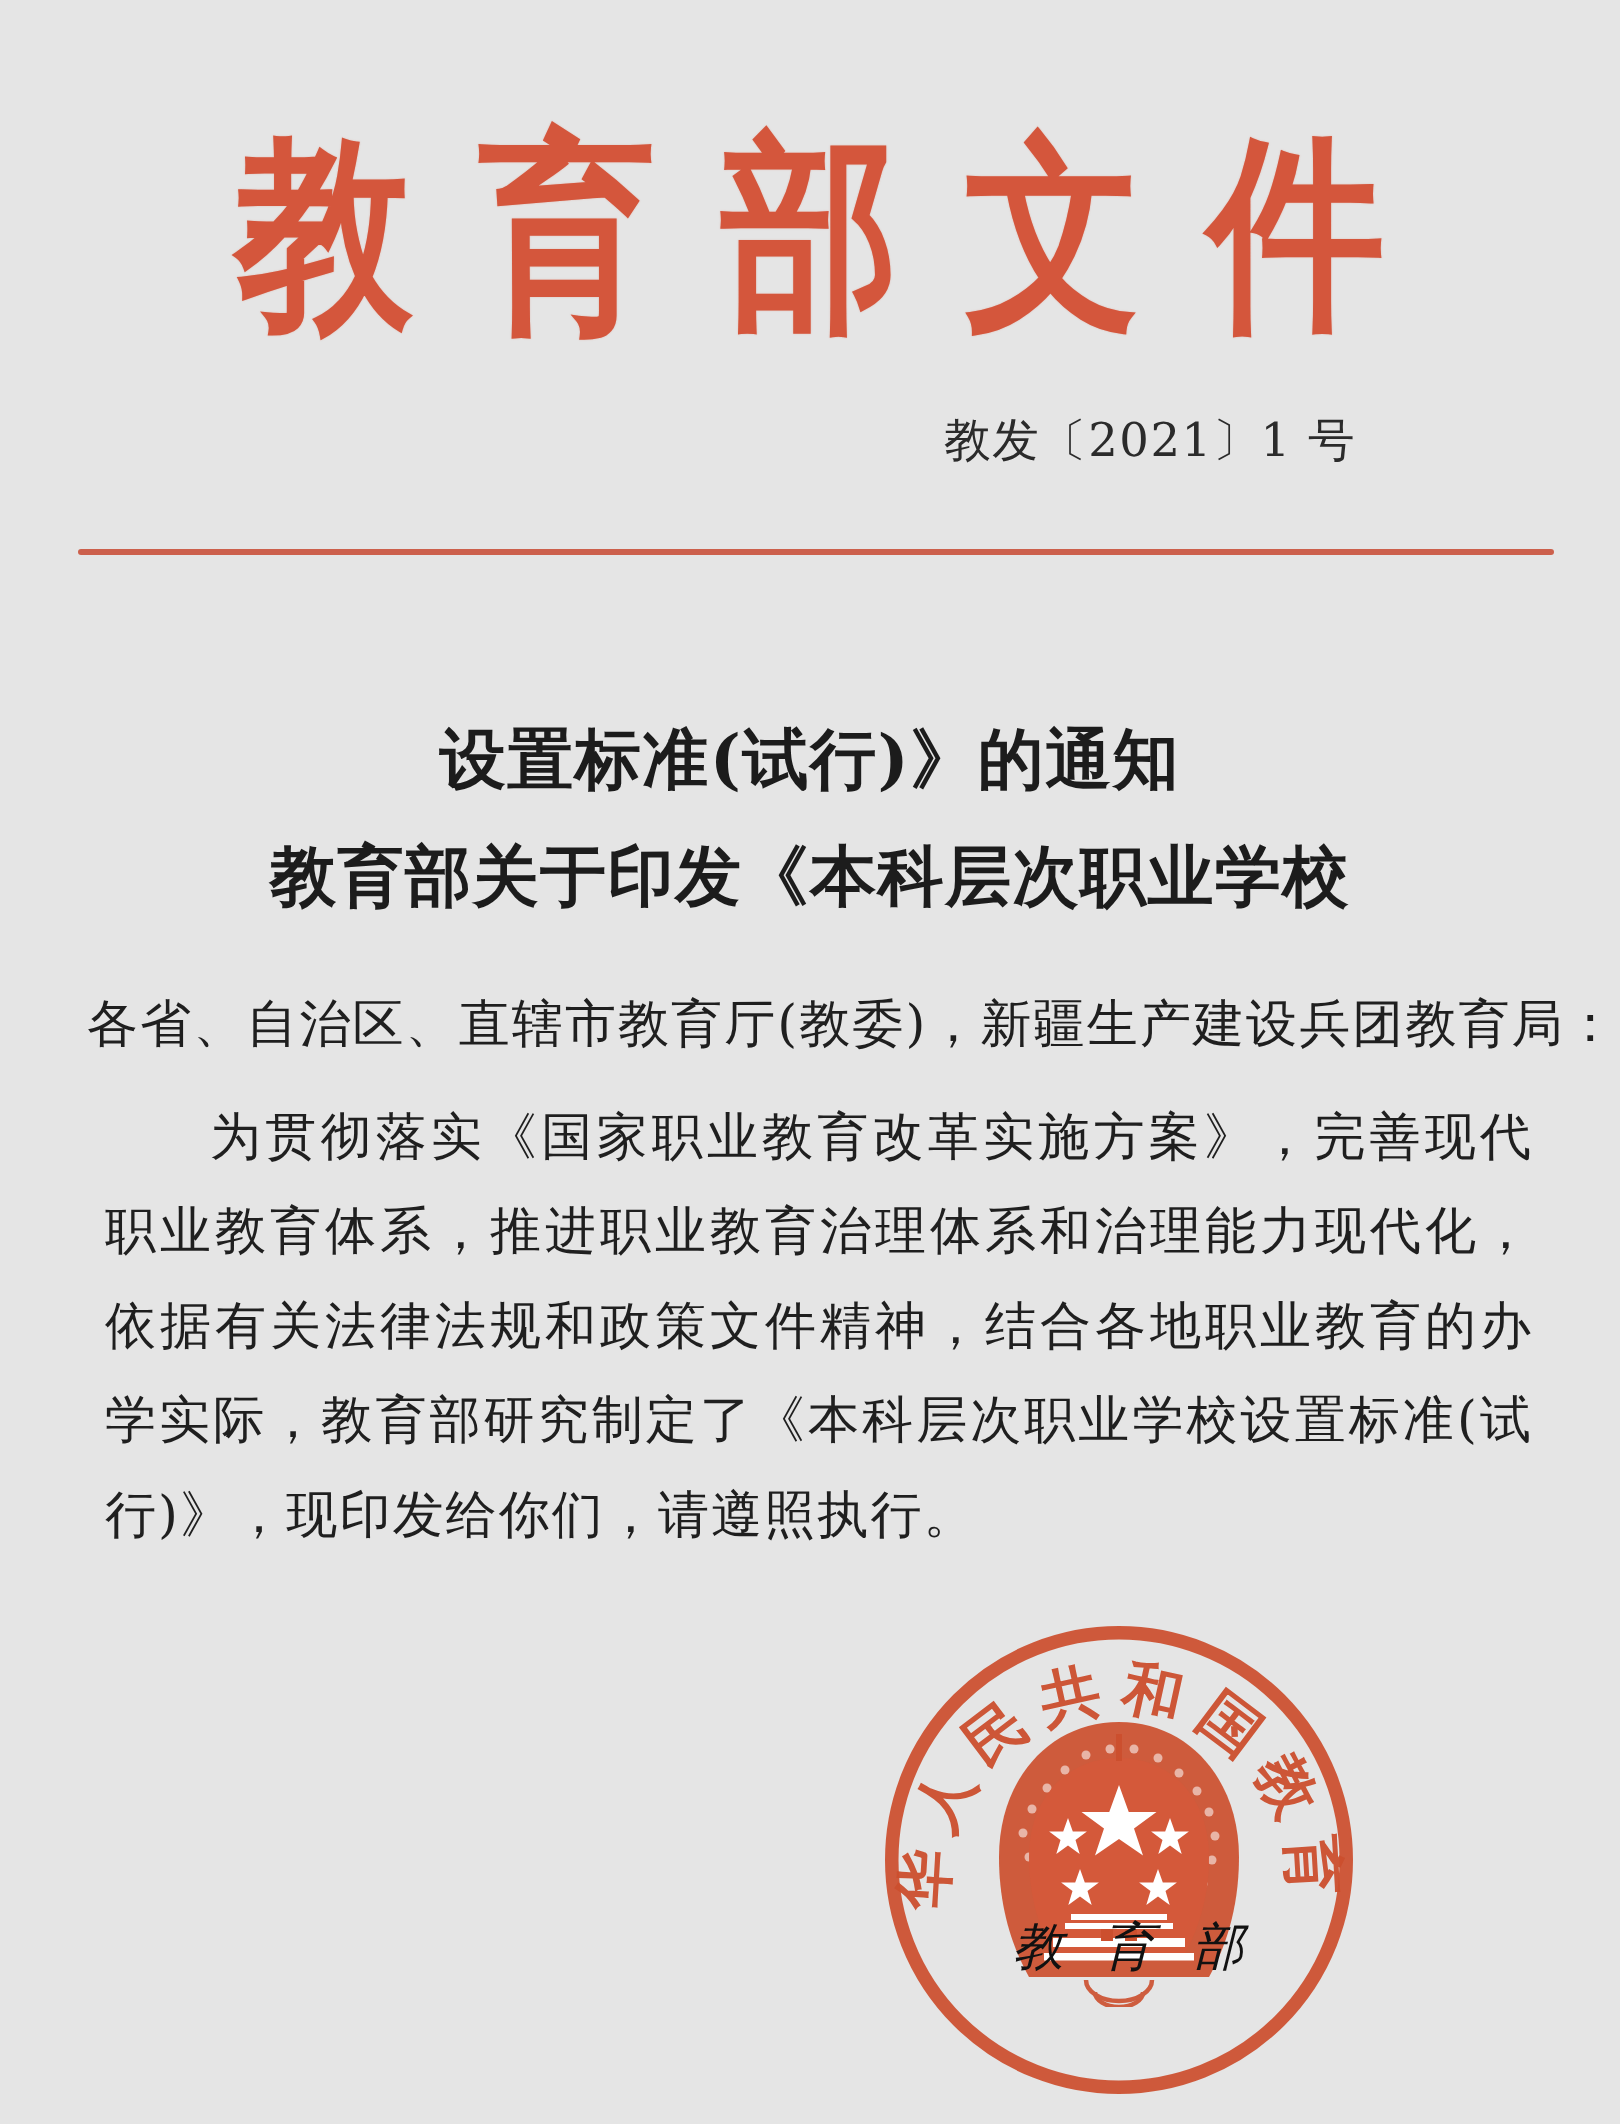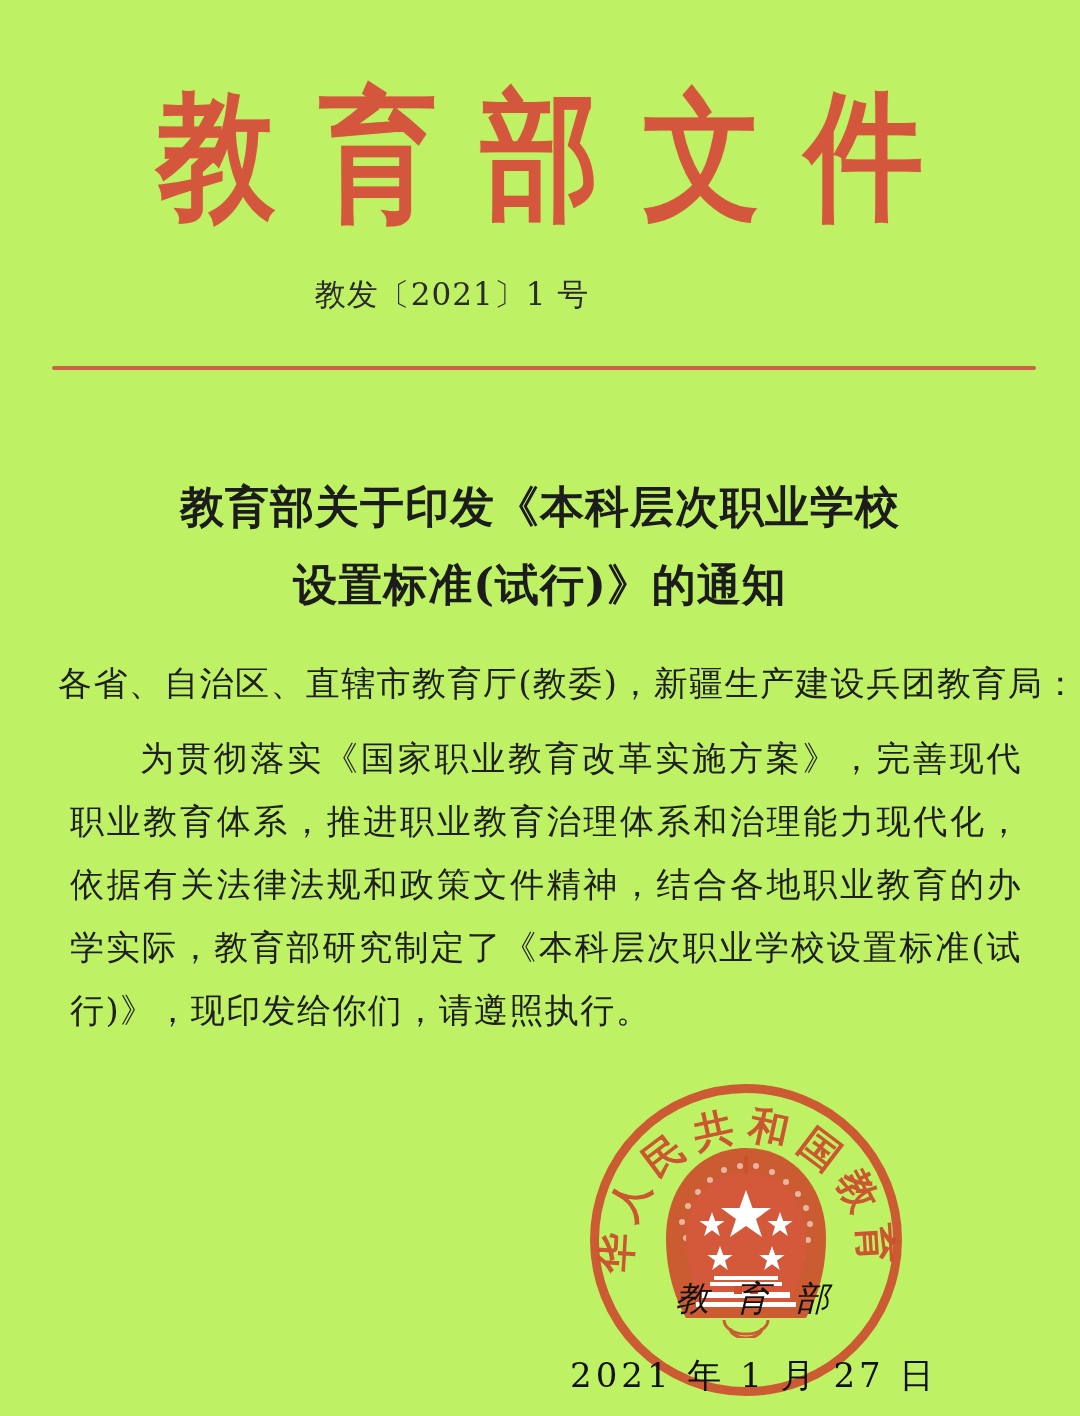--- a/index.html
+++ b/index.html
@@ -7,21 +7,21 @@
     padding: 0;
     background: #ffffff;
   }
   body {
     font-family: "DejaVu Serif", "Liberation Serif", serif;
   }
   .page {
     position: relative;
     width: 1080px;
     height: 1416px;
-    background: #bef264;
+    background: #e5e5e5;
     overflow: hidden;
   }
 
   
   .masthead {
     position: absolute;
     top: 78px;
     left: 0;
     width: 1080px;
     text-align: center;
@@ -37,21 +37,21 @@
     transform-origin: center top;
     text-shadow: 0 0 1px rgba(212,86,60,0.35);
   }
 
   
   .doc-number {
     position: absolute;
     top: 272px;
     left: 0;
     width: 904px;
-    text-align: center;
+    text-align: right;
     font-family: "DejaVu Serif", "Liberation Serif", serif;
     font-size: 31px;
     line-height: 44px;
     color: #2b2b2b;
     letter-spacing: 1px;
     white-space: nowrap;
   }
 
   
   .red-rule {
@@ -189,22 +189,22 @@
 
 <div class="page">
 
   <div class="masthead">教育部文件</div>
 
   <div class="doc-number">教发〔2021〕1 号</div>
 
   <div class="red-rule"></div>
 
   <div class="doc-title">
+    <span class="tline">设置标准(试行)》的通知</span>
     <span class="tline">教育部关于印发《本科层次职业学校</span>
-    <span class="tline">设置标准(试行)》的通知</span>
   </div>
 
   <div class="body-block">
     <span class="salutation">各省、自治区、直辖市教育厅(教委)，新疆生产建设兵团教育局：</span>
     <span class="para">为贯彻落实《国家职业教育改革实施方案》，完善现代职业教育体系，推进职业教育治理体系和治理能力现代化，依据有关法律法规和政策文件精神，结合各地职业教育的办学实际，教育部研究制定了《本科层次职业学校设置标准(试行)》，现印发给你们，请遵照执行。</span>
   </div>
 
   <div class="seal-area">
 
     <div class="seal">
@@ -275,16 +275,15 @@
             </g>
 
             <rect x="92" y="14" width="4" height="18" fill="#cc4f2e"></rect>
           </g>
         </svg>
       </div>
     </div>
 
     <div class="signer">教育部</div>
 
-    <div class="sign-date">2021 年 1 月 27 日</div>
   </div>
 
 </div>
 
 </body></html>

